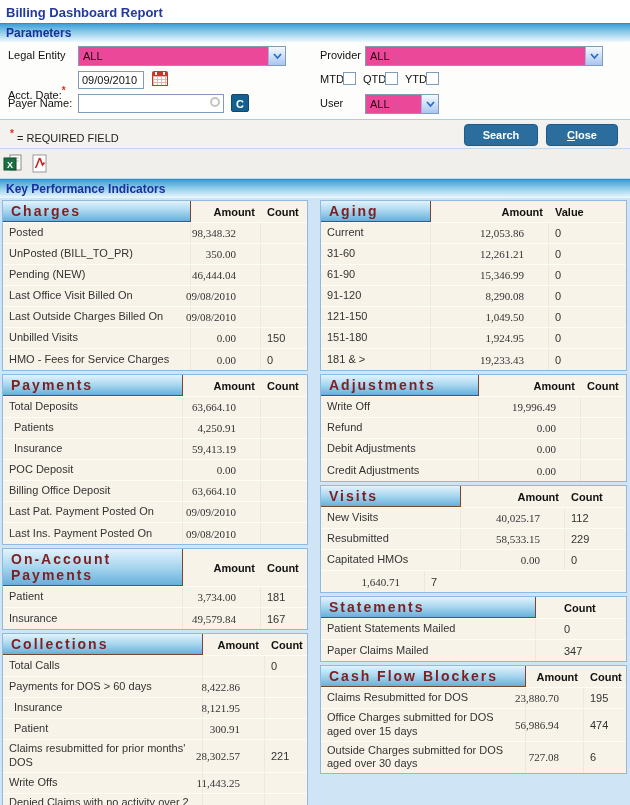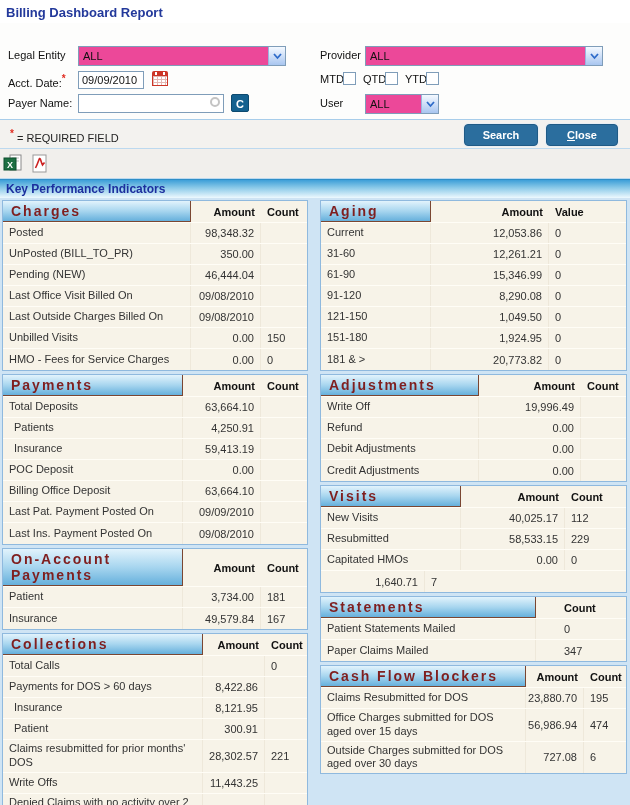--- a/index.html
+++ b/index.html
@@ -69,21 +69,21 @@
   .kpi-col { display:flex; flex-direction:column; }
   .kpi-left  { width:306px; margin-right:12px; }
   .kpi-right { width:307px; }
 
   .kpi-table { background:#f7f3e8; border:1px solid #8fb9de; margin-bottom:3px; }
   .krow { display:flex; align-items:stretch; min-height:21px; border-bottom:1px solid #fffdf6; }
   .krow:last-child { border-bottom:none; }
   .kcell { font-size:11px; color:#333; display:flex; align-items:center; padding:2px 4px; }
   .klabel { width:var(--lw); padding-left:6px; line-height:1.25; border-right:1px solid #eee8da; }
   .klabel.indent { padding-left:11px; }
-  .kamount { width:var(--aw); justify-content:flex-end; text-align:right; padding-right:6px; border-right:1px solid #eee8da; }
+  .kamount { width:var(--aw); justify-content:flex-end; text-align:right; padding-right:24px; border-right:1px solid #eee8da;font-family:Liberation Serif, serif; }
   .kcount { flex:1; padding-left:6px; }
 
   .khead { min-height:22px; }
   .ktitle { width:var(--lw); font-weight:bold; font-size:14px; letter-spacing:2px; color:#7f1f1f;
        background:linear-gradient(180deg,#e2f3fc 0%, #a8d6ef 50%, #66b0dc 100%);
        border-right:1px solid #7a4632; border-bottom:1px solid #7a4632; padding-left:8px; }
   .khdr { font-weight:bold; color:#111; }
   .khdr-amount { width:var(--aw); justify-content:flex-end; padding-right:6px; }
   .khdr-count { flex:1; padding-left:6px; }
 
@@ -99,20 +99,21 @@
   .t-cashflow    { --lw:205px; --aw:58px; }
 </style>
 </head>
 <body>
 
 <div class="screen">
 
   <div class="top-zone">
     <div class="title-bar">Billing Dashboard Report</div>
 
+    <div class="section-header param-header">Parameters</div>
 
     <div class="param-body">
 
       <span class="flabel" style="left:8px; top:7px;">Legal Entity</span>
       <div class="combo" style="left:78px; top:4px; width:208px;">
         <span class="combo-value">ALL</span>
         <span class="combo-arrow">
           <svg width="9" height="7" viewBox="0 0 9 7">
               <path d="M1 1 L4.5 5 L8 1" fill="none" stroke="#2e6bc9" stroke-width="1.8"></path>
             </svg>
@@ -121,21 +122,21 @@
       <span class="flabel" style="left:320px; top:7px;">Provider</span>
       <div class="combo" style="left:365px; top:4px; width:238px;">
         <span class="combo-value">ALL</span>
         <span class="combo-arrow">
           <svg width="9" height="7" viewBox="0 0 9 7">
               <path d="M1 1 L4.5 5 L8 1" fill="none" stroke="#2e6bc9" stroke-width="1.8"></path>
             </svg>
         </span>
       </div>
 
-      <span class="flabel" style="left:8px; top:31px;text-align:right;"><span>Acct. Date:</span><span class="req-star">*</span></span>
+      <span class="flabel" style="left:8px; top:43px;text-align:right;"><span>Acct. Date:</span><span class="req-star">*</span></span>
       <input class="text-input" style="left: 78px; top: 29px; width: 66px;" value="09/09/2010">
       <span class="cal-icon" style="left:152px; top:29px;">
           <span class="cal-top"></span>
           <span class="cal-grid"></span>
         </span>
 
       <span class="flabel" style="left:320px; top:31px;">MTD</span>
       <span class="checkbox" style="left:343px; top:30px;"></span>
       <span class="flabel" style="left:363px; top:31px;">QTD</span>
       <span class="checkbox" style="left:385px; top:30px;"></span>
@@ -369,21 +370,21 @@
             <div class="kcell kamount">1,049.50</div>
             <div class="kcell kcount">0</div>
           </div>
           <div class="krow">
             <div class="kcell klabel">151-180</div>
             <div class="kcell kamount">1,924.95</div>
             <div class="kcell kcount">0</div>
           </div>
           <div class="krow">
             <div class="kcell klabel">181 &amp; &gt;</div>
-            <div class="kcell kamount">20,773.82</div>
+            <div class="kcell kamount">19,233.43</div>
             <div class="kcell kcount">0</div>
           </div>
         </div>
         <div class="kpi-table t-adjustments">
           <div class="krow khead">
             <div class="kcell ktitle">Adjustments</div>
             <div class="kcell khdr khdr-amount">Amount</div>
             <div class="kcell khdr khdr-count">Count</div>
           </div>
           <div class="krow">

